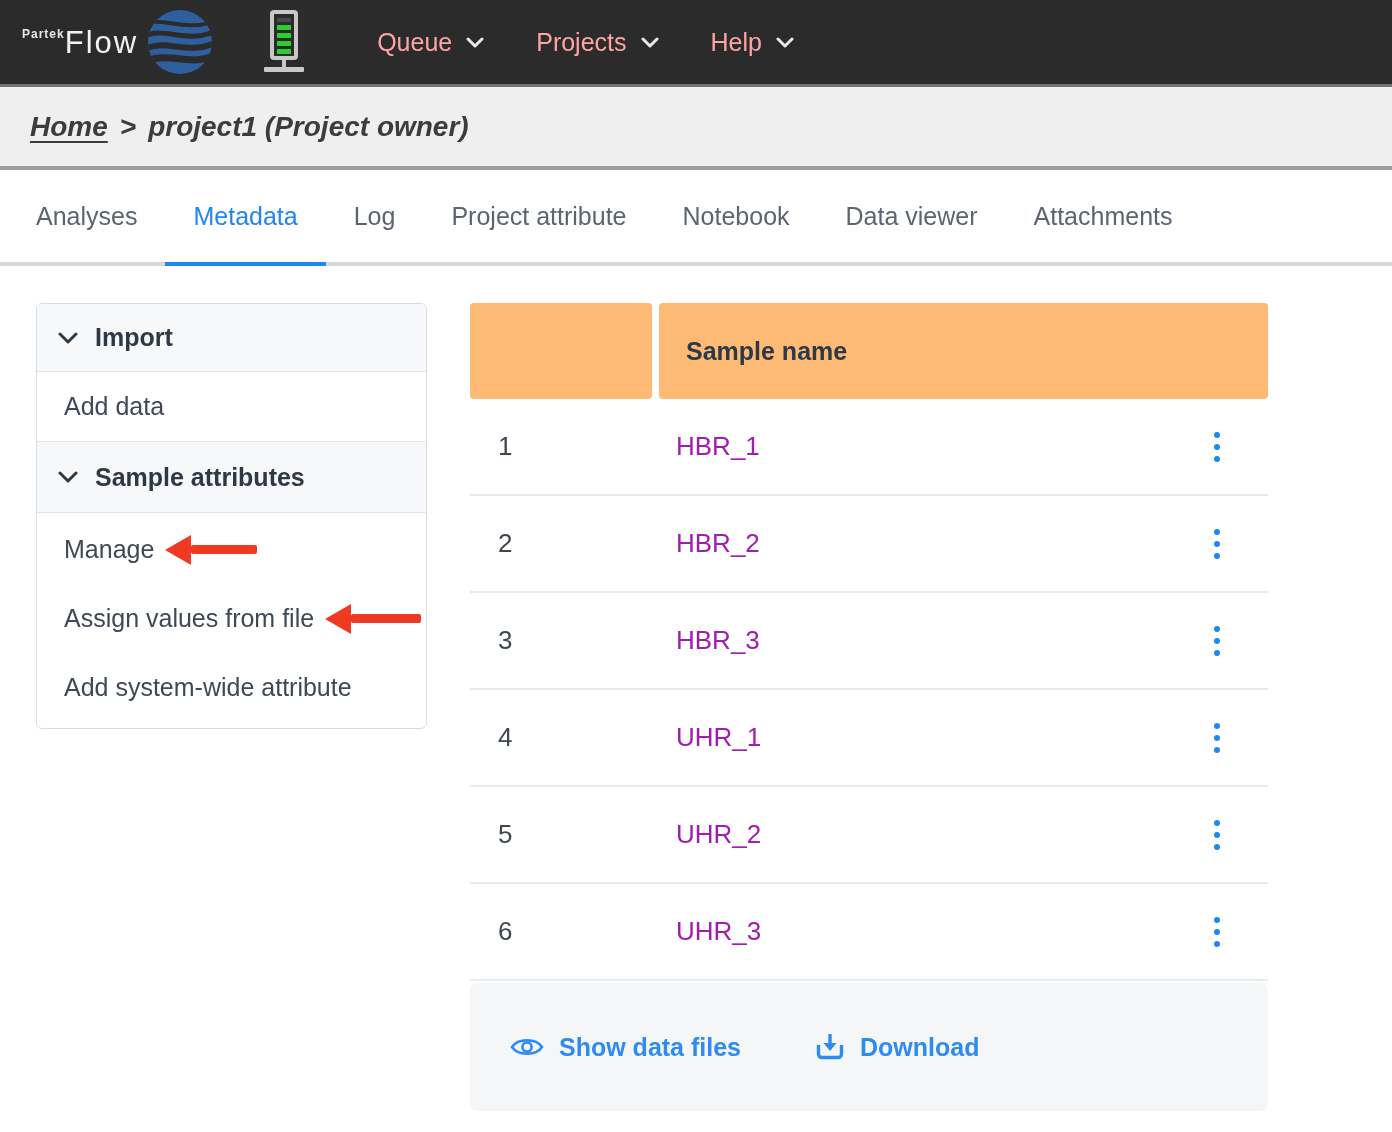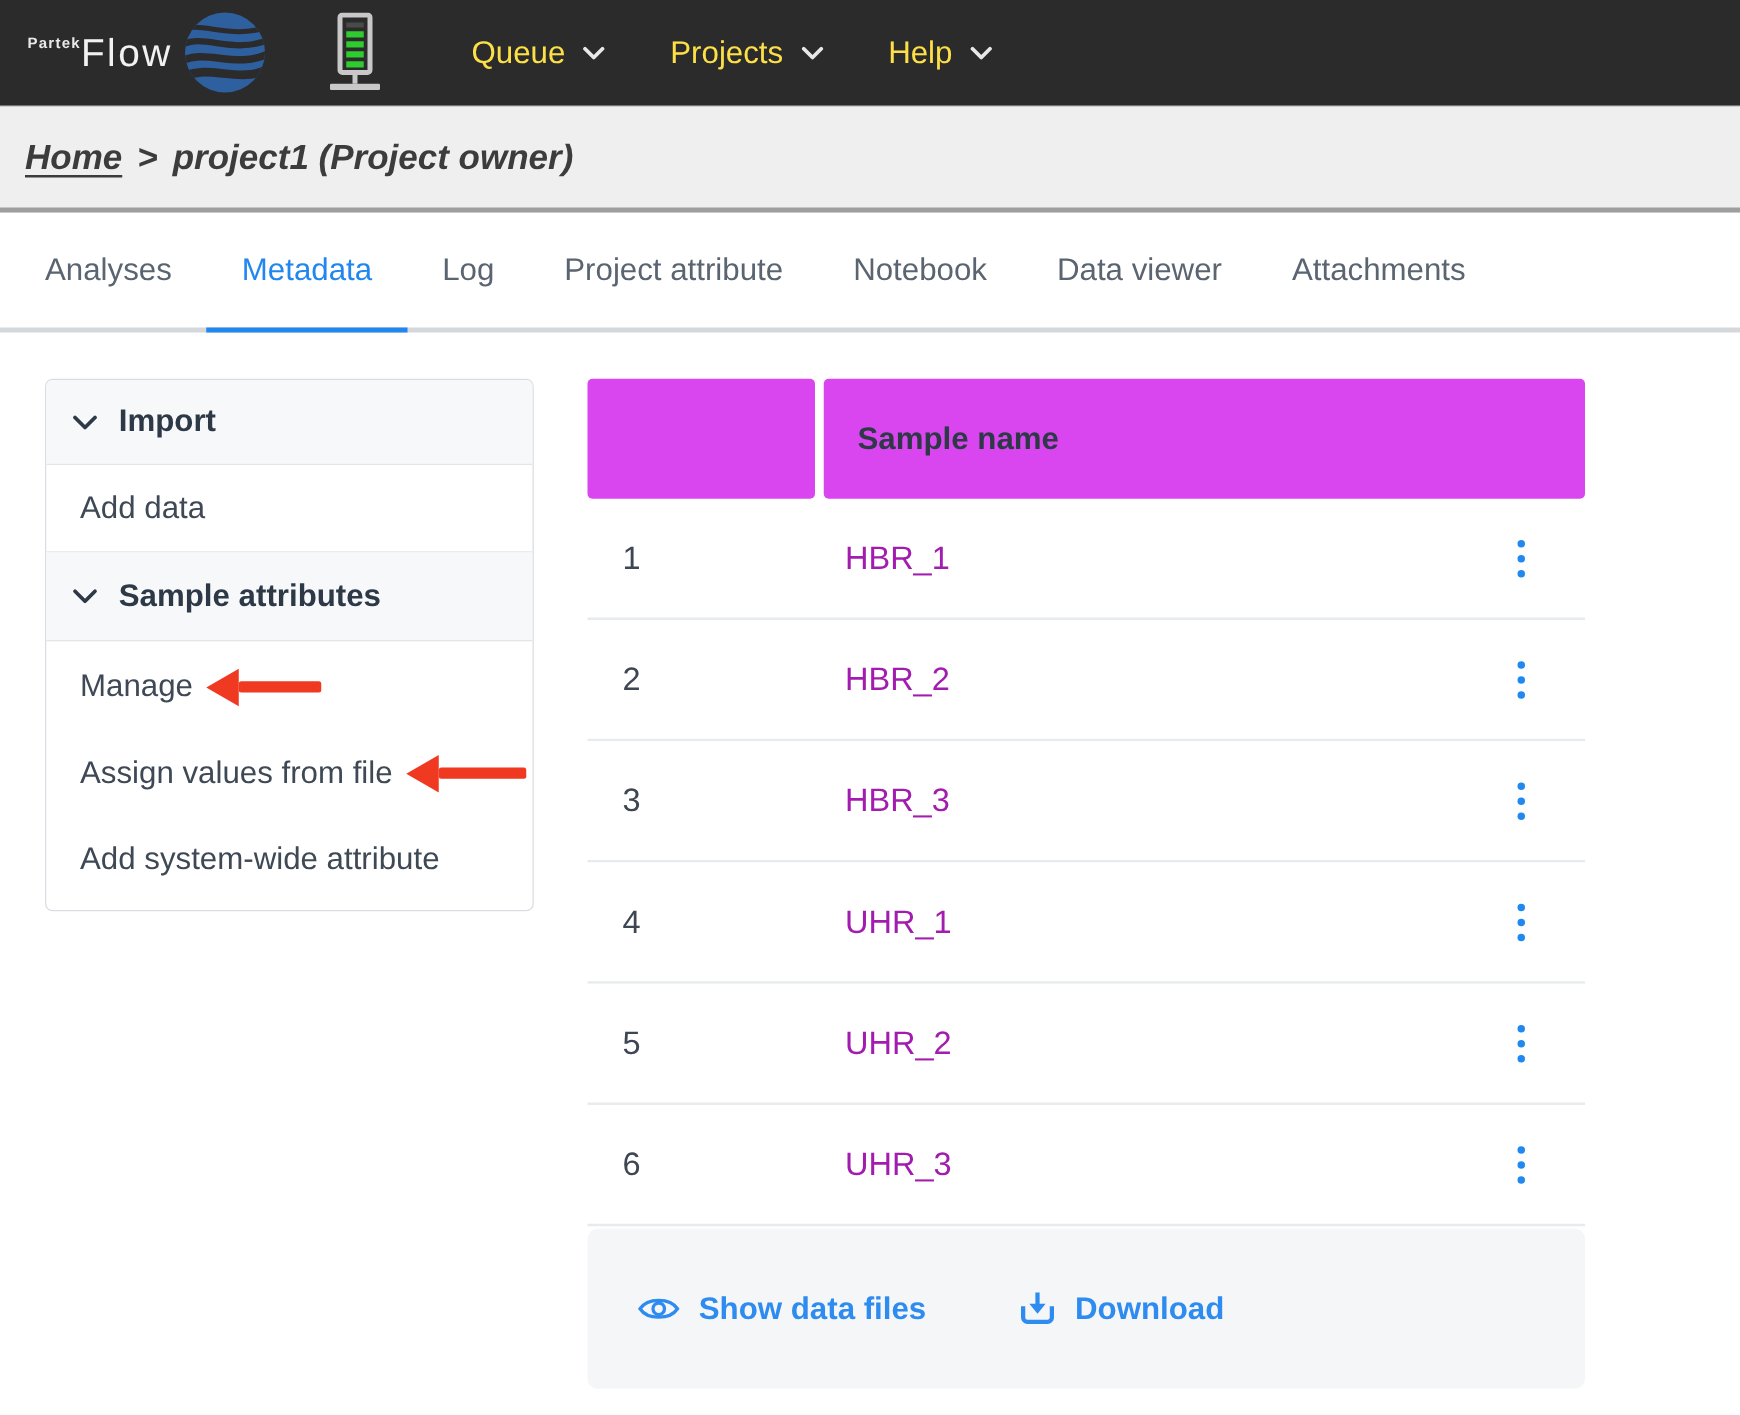--- a/index.html
+++ b/index.html
@@ -6,24 +6,24 @@
   html,body { width:1392px; height:1132px; background:#ffffff; font-family:"Liberation Sans", sans-serif; overflow:hidden; }
 
   
   .navbar { height:84px; background:#2b2b2b; display:flex; align-items:center; padding-left:22px; }
   .logo { display:flex; align-items:center; cursor:pointer; }
   .logo-text { display:flex; flex-direction:row; align-items:flex-start; margin-right:9px; }
   .logo-brand { color:#e9e9e9; font-size:12px; letter-spacing:1px; font-weight:bold; margin-bottom:1px; }
   .logo-product { color:#f2f2f2; font-size:31px; letter-spacing:2px; font-weight:400; line-height:1; }
   .server-icon { margin-left:44px; display:flex; align-items:center; cursor:pointer; }
   .nav-menu { display:flex; align-items:center; margin-left:40px; }
-  .nav-item { display:flex; align-items:center; gap:14px; color:#fde047; font-size:25px; padding:0 26px; height:84px; cursor:pointer; }
-
-  
-  .breadcrumb { height:86px; background:#efefef; border-top:1px solid #737373; border-bottom:4px solid #9e9e9e; display:flex; align-items:center; padding-left:20px; font-size:28px; font-weight:bold; font-style:italic; color:#3c3c3c; }
+  .nav-item { display:flex; align-items:center; gap:14px; color:#fca5a5; font-size:25px; padding:0 26px; height:84px; cursor:pointer; }
+
+  
+  .breadcrumb { height:86px; background:#efefef; border-top:3px solid #737373; border-bottom:4px solid #9e9e9e; display:flex; align-items:center; padding-left:30px; font-size:28px; font-weight:bold; font-style:italic; color:#3c3c3c; }
   .breadcrumb a { color:#3c3c3c; text-decoration:underline; text-underline-offset:5px; cursor:pointer; }
   .breadcrumb .sep { margin:0 12px; }
 
   
   .tabbar { height:96px; display:flex; align-items:stretch; padding-left:8px; border-bottom:4px solid #d4d8db; }
   .tab { display:flex; align-items:center; padding:0 28px; font-size:25px; font-weight:normal; color:#5b6572; cursor:pointer; border-bottom:4px solid transparent; margin-bottom:-4px; }
   .tab.active { color:#2186ee; border-bottom-color:#2186ee; }
 
   
   .content { display:flex; margin:37px 0 0 36px; gap:43px; align-items:flex-start; }
@@ -37,21 +37,21 @@
 
   .arrow-left { display:flex; align-items:center; margin-left:11px; }
   .arrow-head { width:0; height:0; border-top:15px solid transparent; border-bottom:15px solid transparent; border-right:26px solid #f03921; }
   .arrow-tail { height:9px; background:#f03921; border-radius:2px; }
   .tail-manage { width:66px; }
   .tail-assign { width:70px; }
 
   
   .table-col { width:798px; }
   .thead { display:flex; gap:7px; height:96px; }
-  .th { background:#d946ef; border-radius:4px; display:flex; align-items:center; font-size:25px; font-weight:bold; color:#2e3947; }
+  .th { background:#fdba74; border-radius:4px; display:flex; align-items:center; font-size:25px; font-weight:bold; color:#2e3947; }
   .th-index { width:182px; }
   .th-name { flex:1; padding-left:27px; }
   .trow { display:flex; align-items:center; height:97px; border-bottom:2px solid #e8ebed; background:#ffffff; }
   .td-index { width:182px; padding-left:28px; font-size:26px; color:#3e4653; }
   .td-name { flex:1; padding-left:24px; font-size:26px; color:#a21caf; }
   .kebab { display:flex; flex-direction:column; gap:6px; margin-right:42px; padding:6px; cursor:pointer; }
   .kebab i { width:6px; height:6px; border-radius:50%; background:#2088ef; }
 
   .tfoot { height:128px; margin-top:2px; background:#f4f6f8; border-radius:8px; display:flex; align-items:center; padding-left:40px; }
   .foot-link { display:flex; align-items:center; gap:15px; color:#2e8bef; font-size:25px; font-weight:bold; cursor:pointer; }

